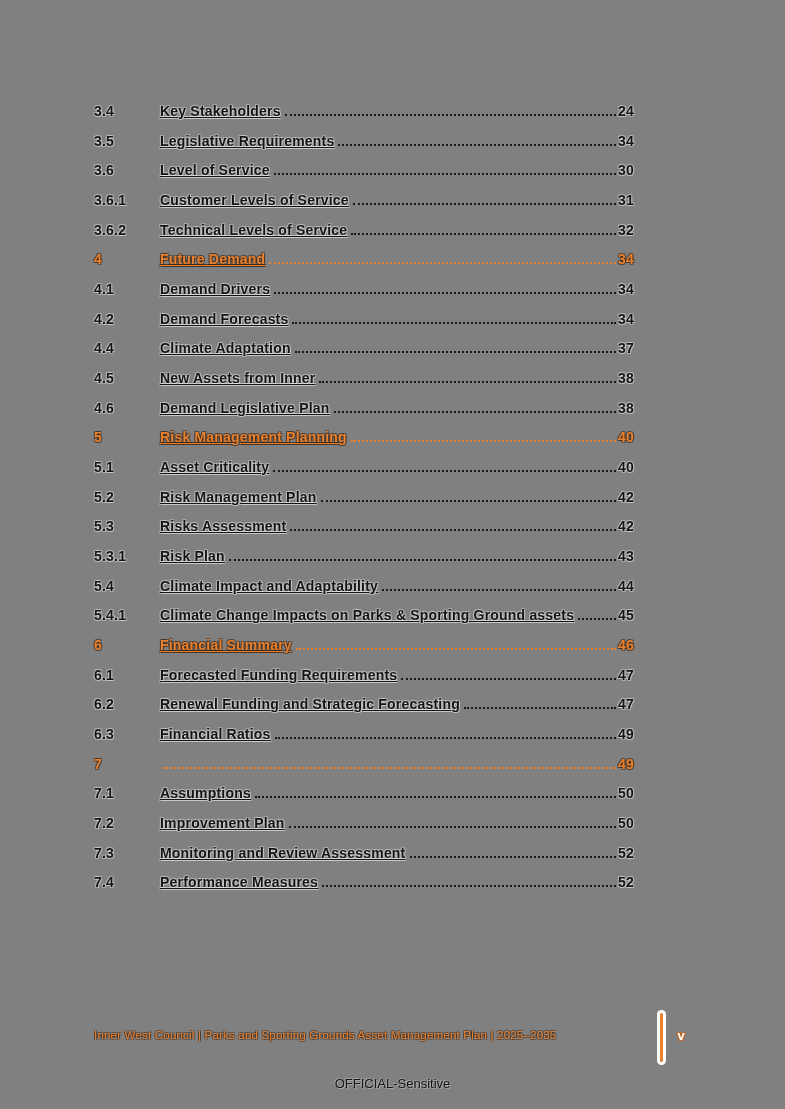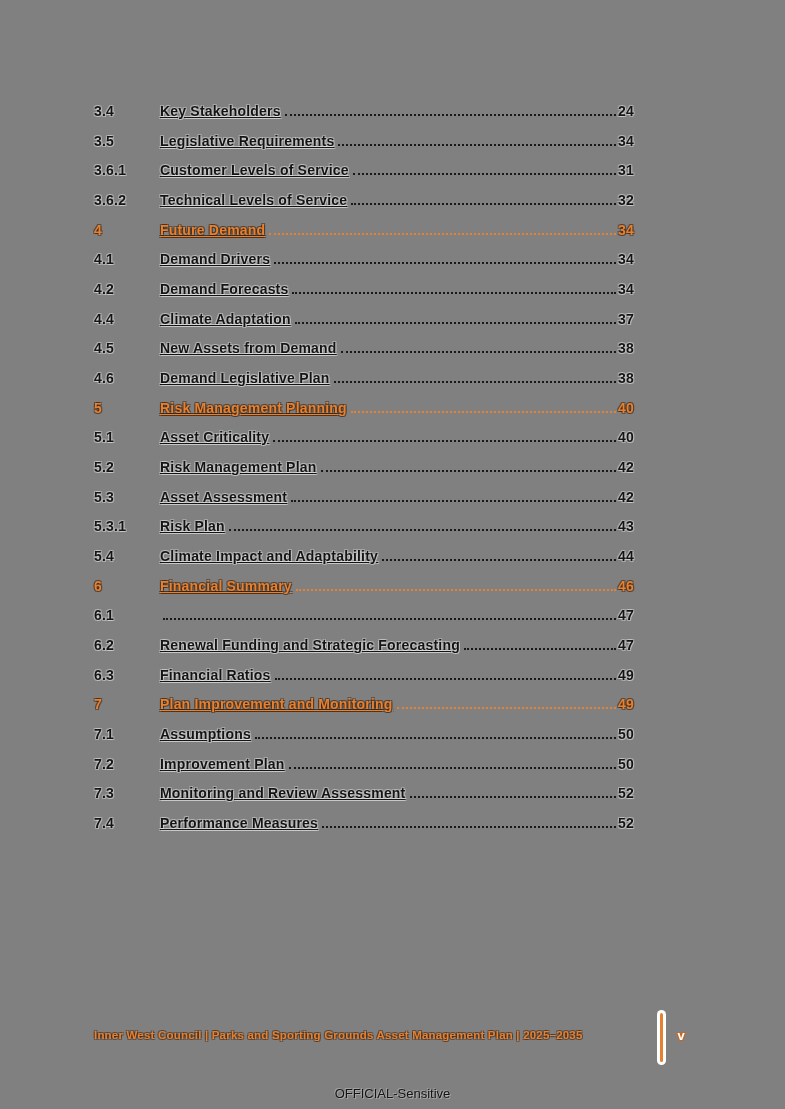--- a/index.html
+++ b/index.html
@@ -47,21 +47,21 @@
     color:var(--accent);
     text-shadow:
       1px 1px 0 rgba(45,20,0,0.45),
       -1px -1px 0 rgba(45,20,0,0.45),
       1px -1px 0 rgba(45,20,0,0.45),
       -1px 1px 0 rgba(45,20,0,0.45);
   }
   .row.heading .leader{border-bottom-color:var(--accent);}
   .footer-text{
     position:absolute;left:94px;top:1029px;
-    font-size:11.5px;font-weight:700;letter-spacing:0.2px;
+    font-size:11.5px;font-weight:400;letter-spacing:0.2px;
     color:var(--accent);
     white-space:nowrap;
     text-shadow:
       1px 1px 0 rgba(45,20,0,0.40),
       -1px -1px 0 rgba(45,20,0,0.40),
       1px -1px 0 rgba(45,20,0,0.40),
       -1px 1px 0 rgba(45,20,0,0.40);
   }
   .page-marker{
     position:absolute;left:657px;top:1010px;
@@ -83,40 +83,45 @@
       -1px -1px 0 rgba(200,102,30,0.9),
       1px -1px 0 rgba(200,102,30,0.9),
       -1px 1px 0 rgba(200,102,30,0.9);
   }
   .classification{
     position:absolute;left:0;right:0;top:1076px;
     text-align:center;
     font-size:13px;font-weight:400;
     color:#141414;
     text-shadow:1px 1px 0 rgba(255,255,255,0.30), -1px -1px 0 rgba(255,255,255,0.25);
-    margin-top:10px;
   }
 </style>
 </head>
 <body>
 
 <div class="toc-list">
     <div class="row">
       <span class="num">3.4</span>
       <span class="title">Key Stakeholders</span>
       <span class="leader"></span>
       <span class="pg">24</span>
     </div>
     <div class="row">
       <span class="num">3.5</span>
       <span class="title">Legislative Requirements</span>
       <span class="leader"></span>
       <span class="pg">34</span>
     </div>
     <div class="row">
+      <span class="num">3.6</span>
+      <span class="title">Level of Service</span>
+      <span class="leader"></span>
+      <span class="pg">30</span>
+    </div>
+    <div class="row">
       <span class="num">3.6.1</span>
       <span class="title">Customer Levels of Service</span>
       <span class="leader"></span>
       <span class="pg">31</span>
     </div>
     <div class="row">
       <span class="num">3.6.2</span>
       <span class="title">Technical Levels of Service</span>
       <span class="leader"></span>
       <span class="pg">32</span>
@@ -140,21 +145,21 @@
       <span class="pg">34</span>
     </div>
     <div class="row">
       <span class="num">4.4</span>
       <span class="title">Climate Adaptation</span>
       <span class="leader"></span>
       <span class="pg">37</span>
     </div>
     <div class="row">
       <span class="num">4.5</span>
-      <span class="title">New Assets from Demand</span>
+      <span class="title">New Assets from Inner</span>
       <span class="leader"></span>
       <span class="pg">38</span>
     </div>
     <div class="row">
       <span class="num">4.6</span>
       <span class="title">Demand Legislative Plan</span>
       <span class="leader"></span>
       <span class="pg">38</span>
     </div>
     <div class="row heading">
@@ -170,62 +175,68 @@
       <span class="pg">40</span>
     </div>
     <div class="row">
       <span class="num">5.2</span>
       <span class="title">Risk Management Plan</span>
       <span class="leader"></span>
       <span class="pg">42</span>
     </div>
     <div class="row">
       <span class="num">5.3</span>
-      <span class="title">Asset Assessment</span>
+      <span class="title">Risks Assessment</span>
       <span class="leader"></span>
       <span class="pg">42</span>
     </div>
     <div class="row">
       <span class="num">5.3.1</span>
       <span class="title">Risk Plan</span>
       <span class="leader"></span>
       <span class="pg">43</span>
     </div>
     <div class="row">
       <span class="num">5.4</span>
       <span class="title">Climate Impact and Adaptability</span>
       <span class="leader"></span>
       <span class="pg">44</span>
     </div>
+    <div class="row">
+      <span class="num">5.4.1</span>
+      <span class="title">Climate Change Impacts on Parks &amp; Sporting Ground assets</span>
+      <span class="leader"></span>
+      <span class="pg">45</span>
+    </div>
     <div class="row heading">
       <span class="num">6</span>
       <span class="title">Financial Summary</span>
       <span class="leader"></span>
       <span class="pg">46</span>
     </div>
     <div class="row">
       <span class="num">6.1</span>
+      <span class="title">Forecasted Funding Requirements</span>
       <span class="leader"></span>
       <span class="pg">47</span>
     </div>
     <div class="row">
       <span class="num">6.2</span>
       <span class="title">Renewal Funding and Strategic Forecasting</span>
       <span class="leader"></span>
       <span class="pg">47</span>
     </div>
     <div class="row">
       <span class="num">6.3</span>
       <span class="title">Financial Ratios</span>
       <span class="leader"></span>
       <span class="pg">49</span>
     </div>
     <div class="row heading">
       <span class="num">7</span>
-      <span class="title">Plan Improvement and Monitoring</span>
       <span class="leader"></span>
       <span class="pg">49</span>
     </div>
     <div class="row">
       <span class="num">7.1</span>
       <span class="title">Assumptions</span>
       <span class="leader"></span>
       <span class="pg">50</span>
     </div>
     <div class="row">

